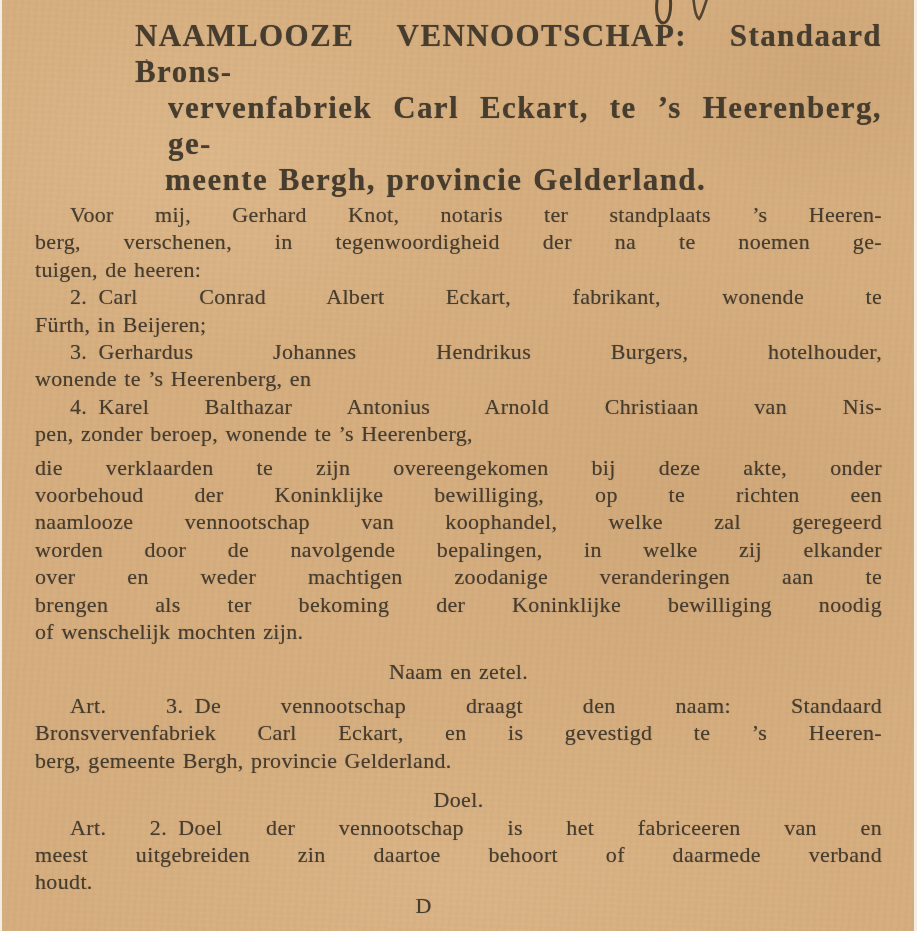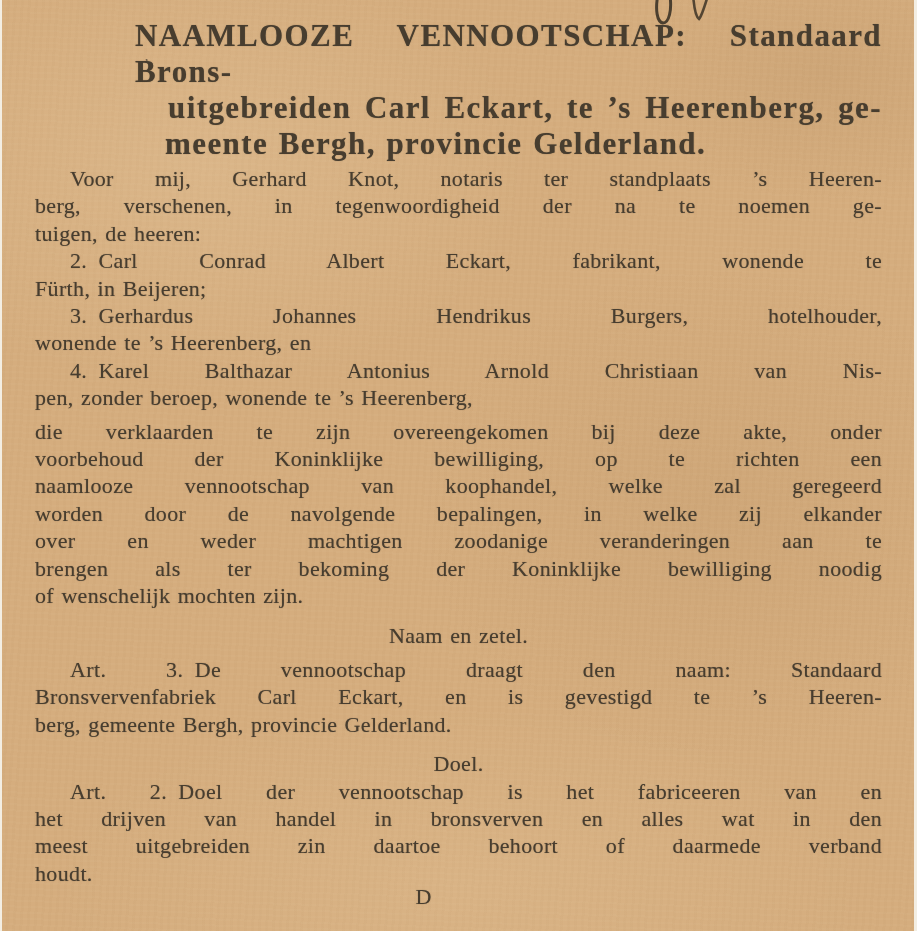--- a/index.html
+++ b/index.html
@@ -83,21 +83,21 @@
   <svg class="hw-mark" viewBox="0 0 80 32">
     <path d="M12,-6 C9,10 11,22 17,23 C23,23 26,10 24,-4" fill="none" stroke="#332c21" stroke-width="3" stroke-linecap="round" opacity="0.85"></path>
     <path d="M47,-6 C48,8 50,17 53,19 C56,16 60,2 63,-8" fill="none" stroke="#332c21" stroke-width="2.6" stroke-linecap="round" opacity="0.8"></path>
   </svg>
 
   <span class="stray-mark">’</span>
 
   <div id="doc-body">
       <div class="block title">
         <div class="line just" style="margin-left: 100px;">NAAMLOOZE VENNOOTSCHAP: Standaard Brons-</div>
-        <div class="line just" style="margin-left: 133px;">uitgebreiden Carl Eckart, te ’s Heerenberg, ge-</div>
+        <div class="line just" style="margin-left: 133px;">vervenfabriek Carl Eckart, te ’s Heerenberg, ge-</div>
         <div class="line left" style="margin-left: 130px;">meente Bergh, provincie Gelderland.</div>
       </div>
       <div class="block para" style="margin-top: 3px;">
         <div class="line just" style="margin-left: 35px;">Voor mij, Gerhard Knot, notaris ter standplaats ’s Heeren-</div>
         <div class="line just">berg, verschenen, in tegenwoordigheid der na te noemen ge-</div>
         <div class="line left">tuigen, de heeren:</div>
       </div>
       <div class="block para">
         <div class="line just" style="margin-left: 35px;">2. Carl Conrad Albert Eckart, fabrikant, wonende te</div>
         <div class="line left">Fürth, in Beijeren;</div>
@@ -125,21 +125,20 @@
       <div class="block para">
         <div class="line just" style="margin-left: 35px;">Art. 3. De vennootschap draagt den naam: Standaard</div>
         <div class="line just">Bronsvervenfabriek Carl Eckart, en is gevestigd te ’s Heeren-</div>
         <div class="line left">berg, gemeente Bergh, provincie Gelderland.</div>
       </div>
       <div class="block heading" style="margin-top: 12px; margin-bottom: 0;">
         <div class="line center">Doel.</div>
       </div>
       <div class="block para">
         <div class="line just" style="margin-left: 35px;">Art. 2. Doel der vennootschap is het fabriceeren van en</div>
-        <div class="line just">het drijven van handel in bronsverven en alles wat in den</div>
         <div class="line just">meest uitgebreiden zin daartoe behoort of daarmede verband</div>
         <div class="line left">houdt.</div>
       </div>
       <div class="block heading" style="margin-top: -4px; transform: translateX(-35px);">
         <div class="line center">D</div>
       </div>
     </div>
 </div>
 
 </body></html>

